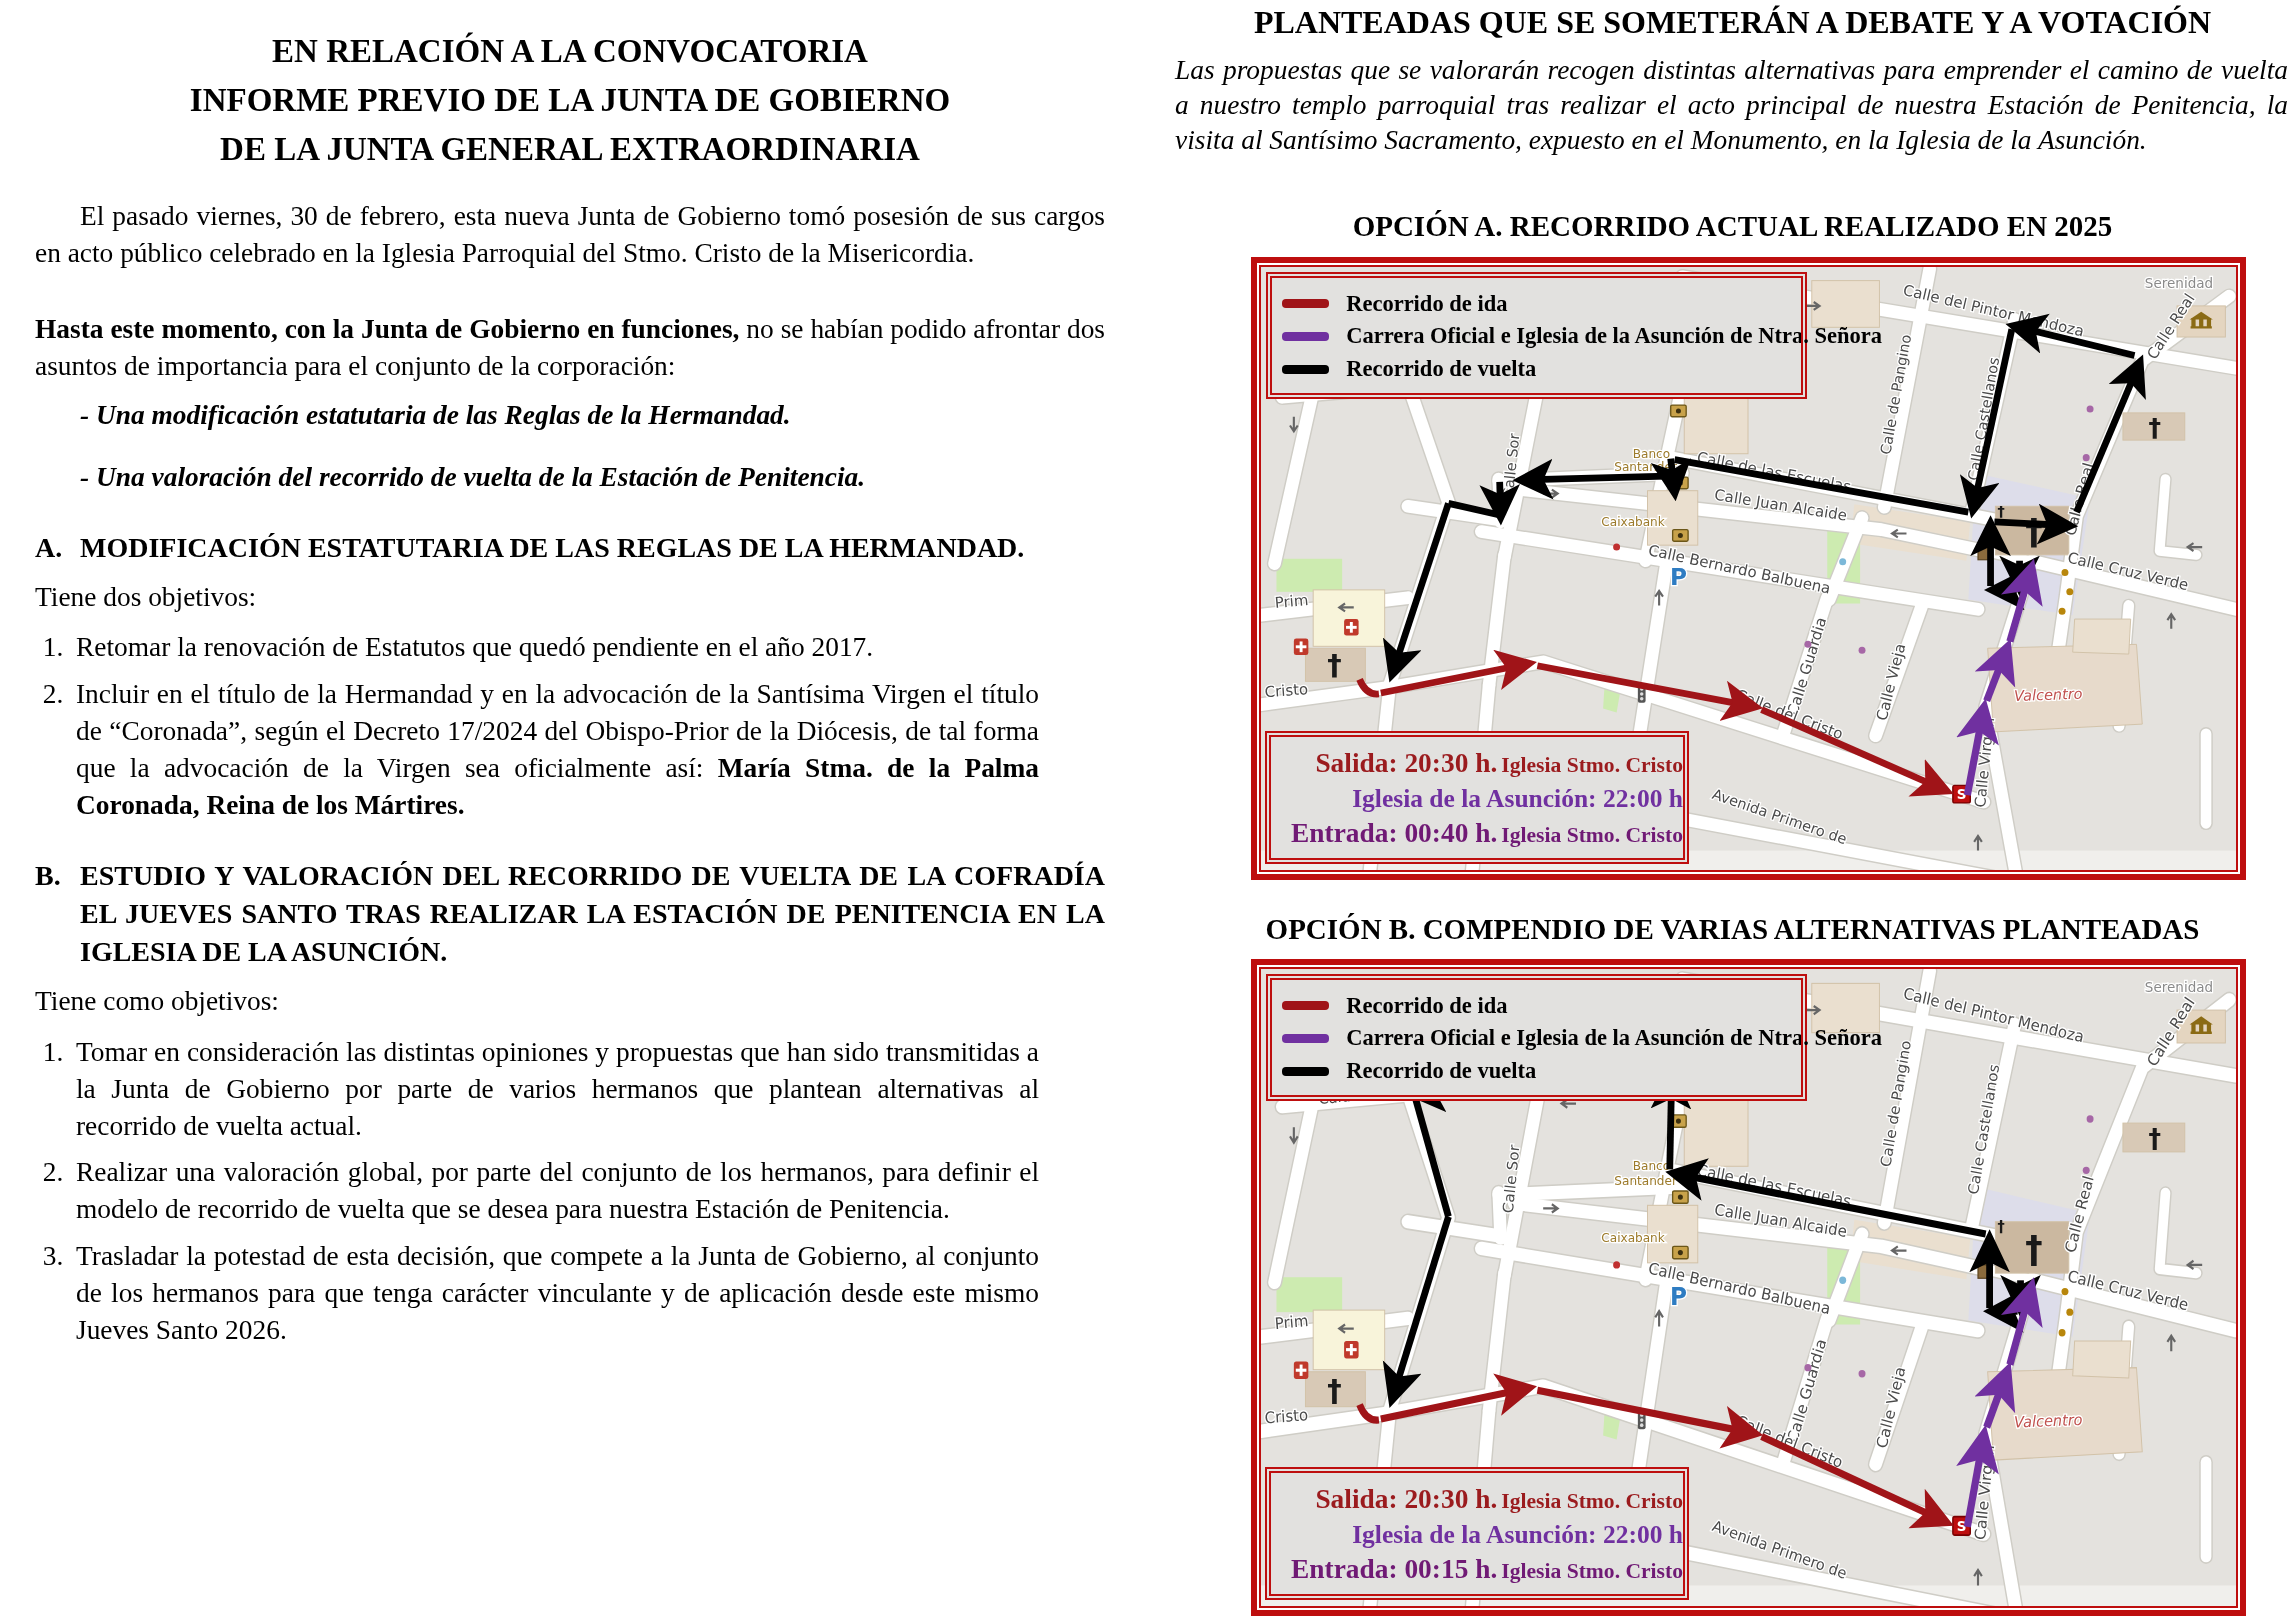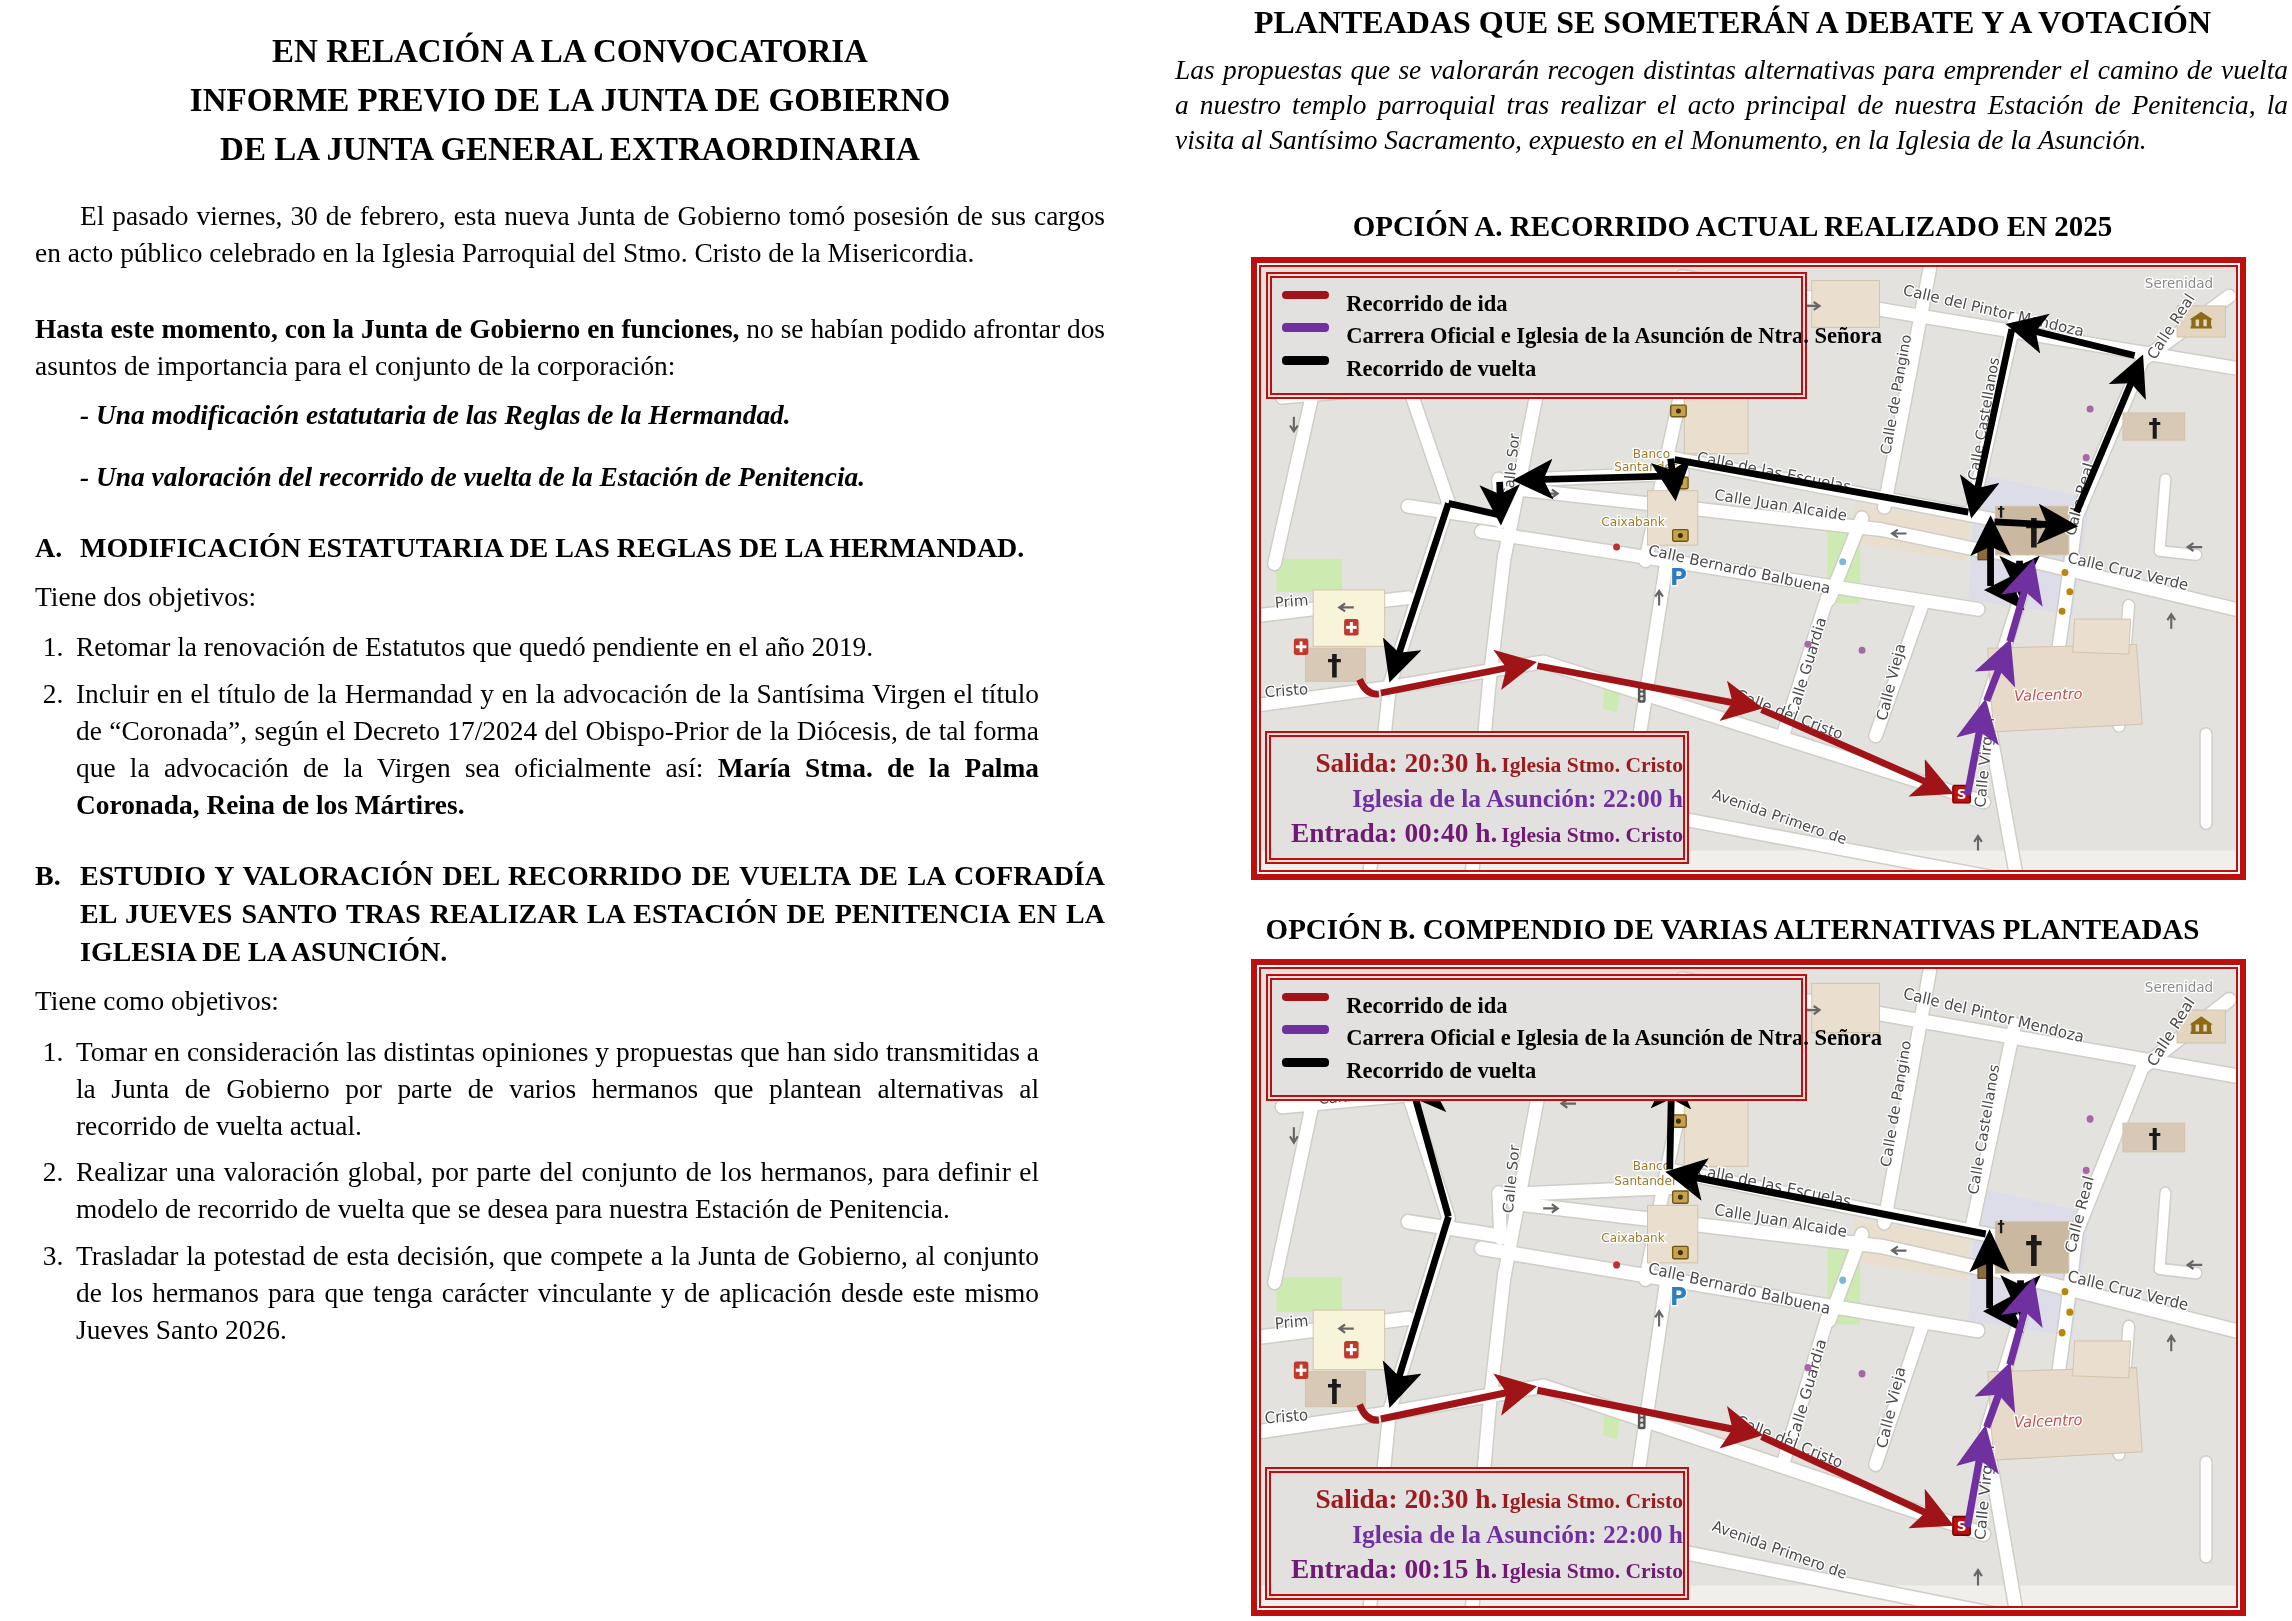--- a/index.html
+++ b/index.html
@@ -42,21 +42,21 @@
   .mapframe{position:absolute;left:78px;width:995px;border:6.9px solid var(--framered);background:#fff}
   #map-frame-a{top:257px;height:623px}
   #map-frame-b{top:959px;height:657px}
   .mapinner{position:absolute;inset:2px;border:2.9px solid var(--framered);overflow:hidden;background:#E4E2DE}
   .mapsvg{position:absolute;inset:0;width:100%;height:100%}
 
   .dbl{border:2.9px solid var(--framered);position:relative;background:#E2E1DF}
   .dbl::after{content:"";position:absolute;inset:2px;border:2px solid var(--framered);pointer-events:none}
 
   .legendbox{position:absolute;left:4.9px;top:4.9px;width:541px;padding:9.8px 13.7px 7.8px}
-  .lrow{display:flex;margin:6.9px 0;gap:17.6px}
+  .lrow{display:flex;align-items:center;margin:6.9px 0;gap:17.6px}
   .sw{width:47px;height:8.8px;border-radius:3.9px;flex:0 0 47px}
   .ltext{font-size:22.5px;font-weight:bold;white-space:nowrap}
 
   .infobox{position:absolute;left:3.9px;bottom:5.9px;width:424px;text-align:right;padding:9.8px 3.9px 7.8px}
   .iline{margin:4.9px 0}
   .i-main{font-size:27.4px;font-weight:bold}
   .i-sub{font-size:21.6px;font-weight:bold}
   .c-red{color:var(--salida)}
   .c-pur{color:var(--purple)}
   .c-blk{color:#701a75}
@@ -81,21 +81,21 @@
     <div class="bullet second">- Una valoración del recorrido de vuelta de la Estación de Penitencia.</div>
 
     <div class="sec">
       <span class="num">A.</span>
       <span class="sectitle">MODIFICACIÓN ESTATUTARIA DE LAS REGLAS DE LA HERMANDAD.</span>
     </div>
     <div class="lead">Tiene dos objetivos:</div>
     <div class="olist">
       <div class="oitem">
         <span class="inum">1.</span>
-        <span class="itext"><span>Retomar la renovación de Estatutos que quedó pendiente en el año 2019.</span><span class="bold"></span></span>
+        <span class="itext"><span>Retomar la renovación de Estatutos que quedó pendiente en el año 2017.</span><span class="bold"></span></span>
       </div>
       <div class="oitem">
         <span class="inum">2.</span>
         <span class="itext"><span>Incluir en el título de la Hermandad y en la advocación de la Santísima Virgen el título de “Coronada”, según el Decreto 17/2024 del Obispo-Prior de la Diócesis, de tal forma que la advocación de la Virgen sea oficialmente así: </span><span class="bold">María Stma. de la Palma Coronada, Reina de los Mártires.</span></span>
       </div>
     </div>
 
     <div class="sec">
       <span class="num">B.</span>
       <span class="sectitle">ESTUDIO Y VALORACIÓN DEL RECORRIDO DE VUELTA DE LA COFRADÍA EL JUEVES SANTO TRAS REALIZAR LA ESTACIÓN DE PENITENCIA EN LA IGLESIA DE LA ASUNCIÓN.</span>

